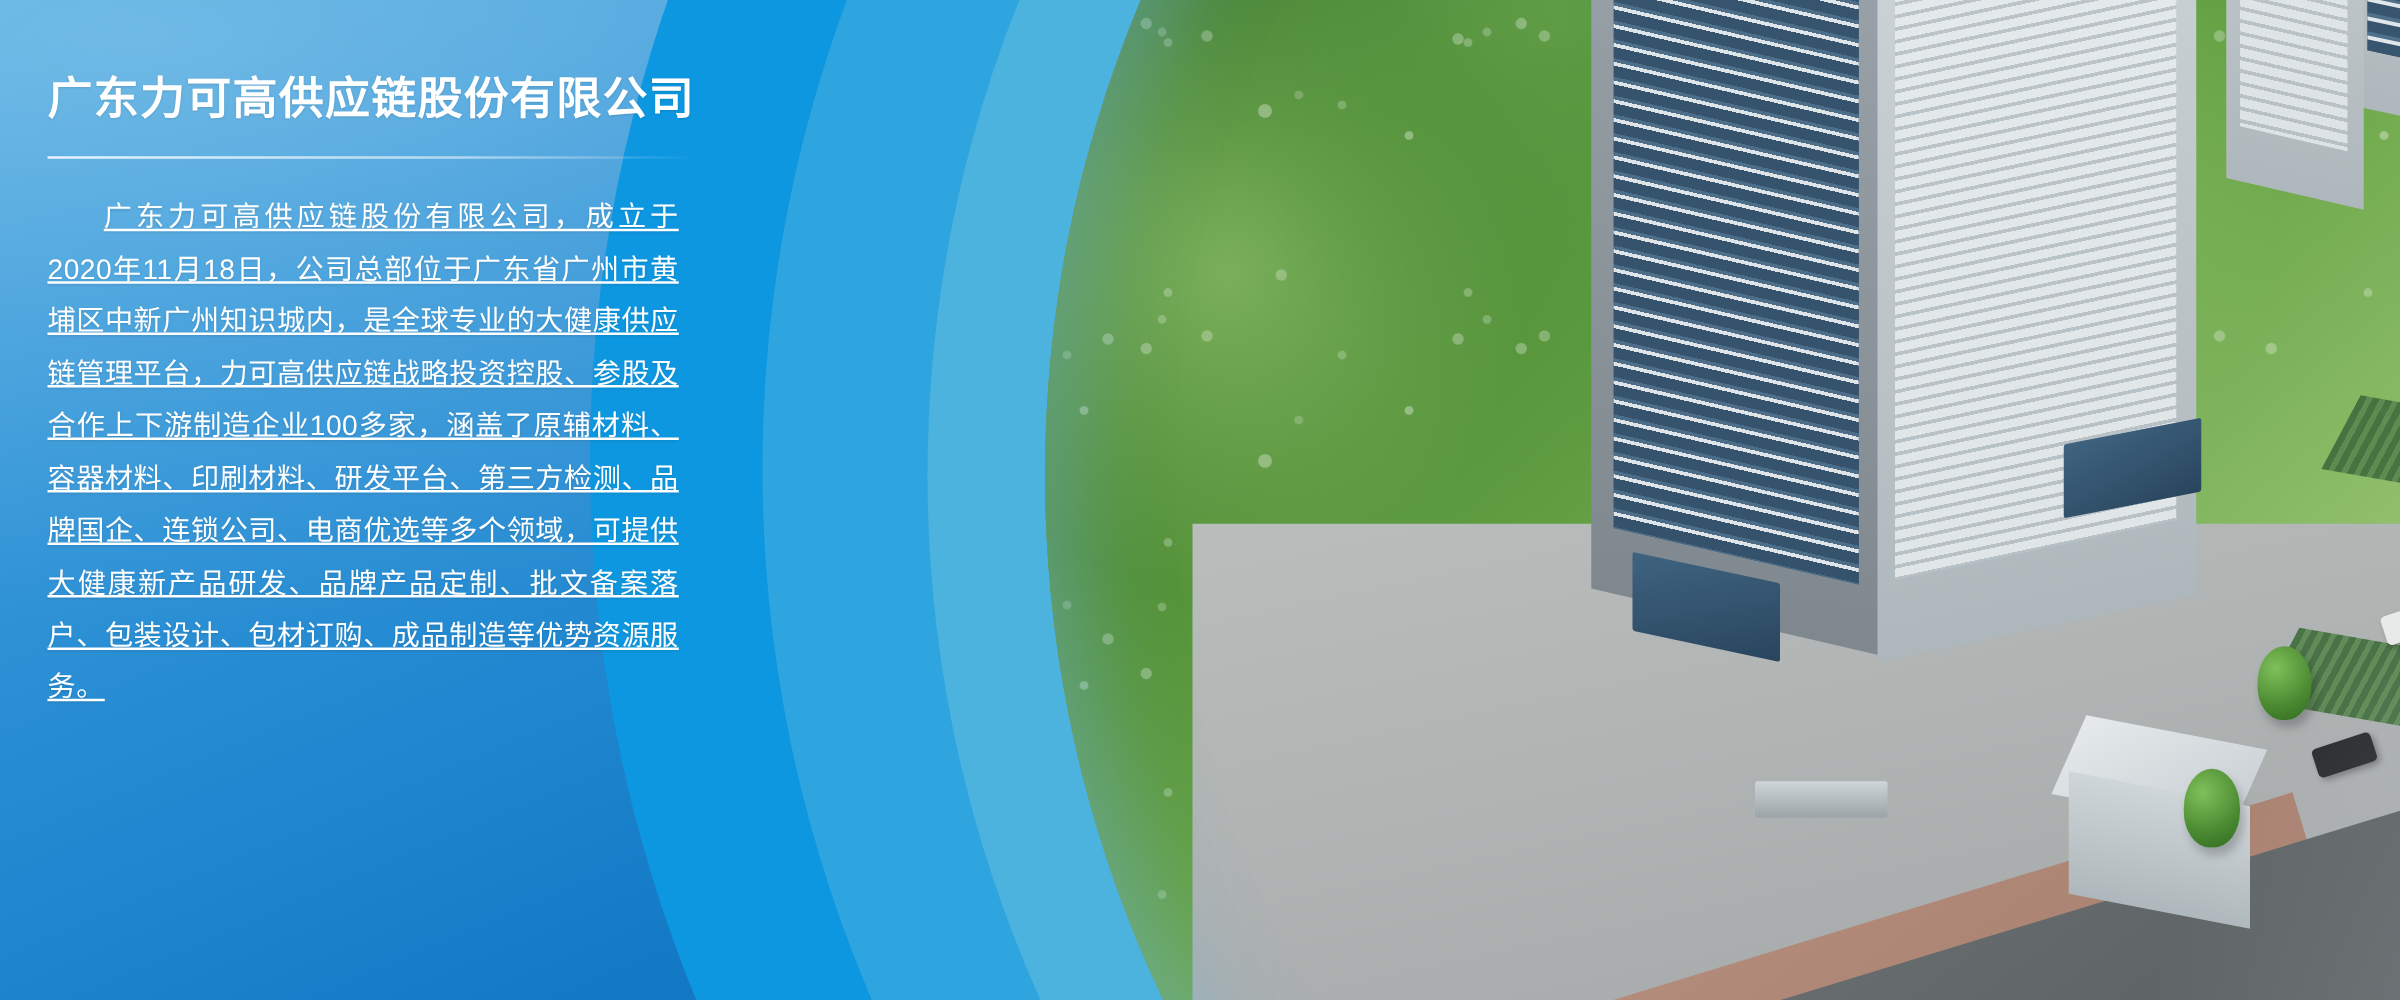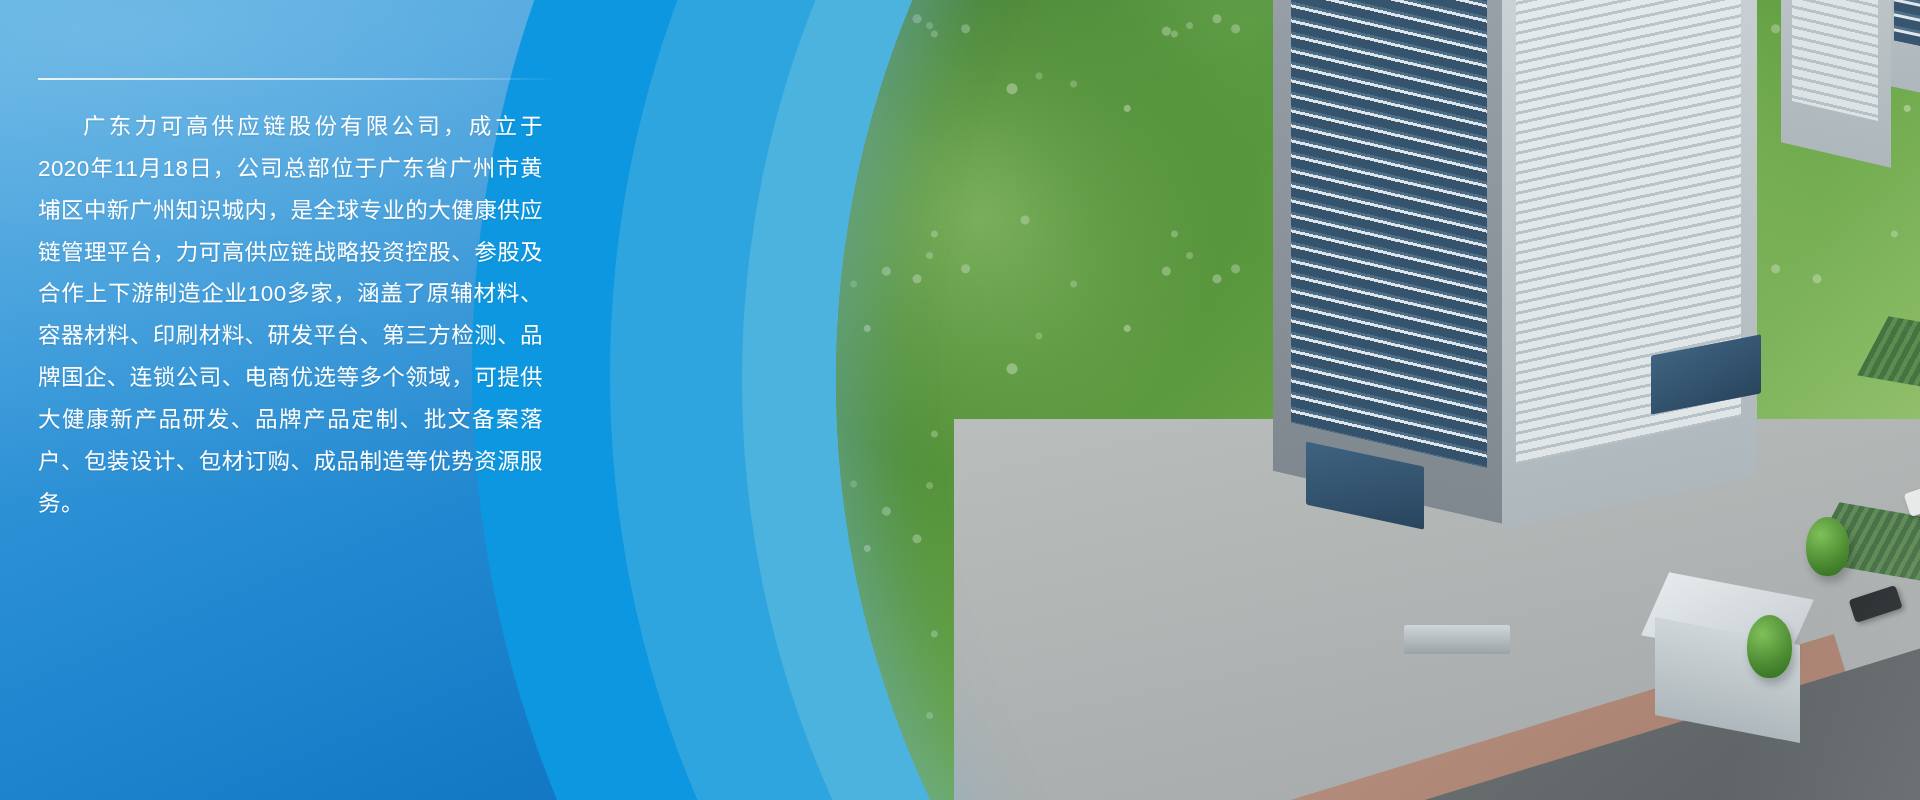--- a/index.html
+++ b/index.html
@@ -205,20 +205,21 @@
   .body-text {
     margin-top:26px;
     width:505px;
     color:#ffffff;
     font-size:22.5px;
     line-height:1.86;
     letter-spacing:.4px;
     text-align:justify;
     text-justify:inter-ideograph;
     text-shadow:0 1px 2px rgba(0,0,0,.10);
+    text-decoration:underline;
   }
   .body-text p { text-indent:2em; }
   .body-text p + p { margin-top:0; }
 </style>
 </head>
 <body>
 
 <div id="banner">
 
   <div class="bg-base"></div>
@@ -275,19 +276,20 @@
 
       <div class="car" style="left:54.6%; top:55.4%; width:2.5%; height:1.2%; background:#e8eaea; transform:rotate(-18deg);"></div>
       <div class="car" style="left:51.8%; top:60.8%; width:2.5%; height:1.2%; background:#2c3033; transform:rotate(-18deg);"></div>
 
       <div class="photo-haze"></div>
     </div>
     <div class="disc-rim"></div>
   </div>
 
   <div class="content">
+    <h1 class="title">广东力可高供应链股份有限公司</h1>
     <div class="rule"></div>
     <div class="body-text">
       <p>广东力可高供应链股份有限公司，成立于2020年11月18日，公司总部位于广东省广州市黄埔区中新广州知识城内，是全球专业的大健康供应链管理平台，力可高供应链战略投资控股、参股及合作上下游制造企业100多家，涵盖了原辅材料、容器材料、印刷材料、研发平台、第三方检测、品牌国企、连锁公司、电商优选等多个领域，可提供大健康新产品研发、品牌产品定制、批文备案落户、包装设计、包材订购、成品制造等优势资源服务。</p>
     </div>
   </div>
 
 </div>
 
 </body></html>

